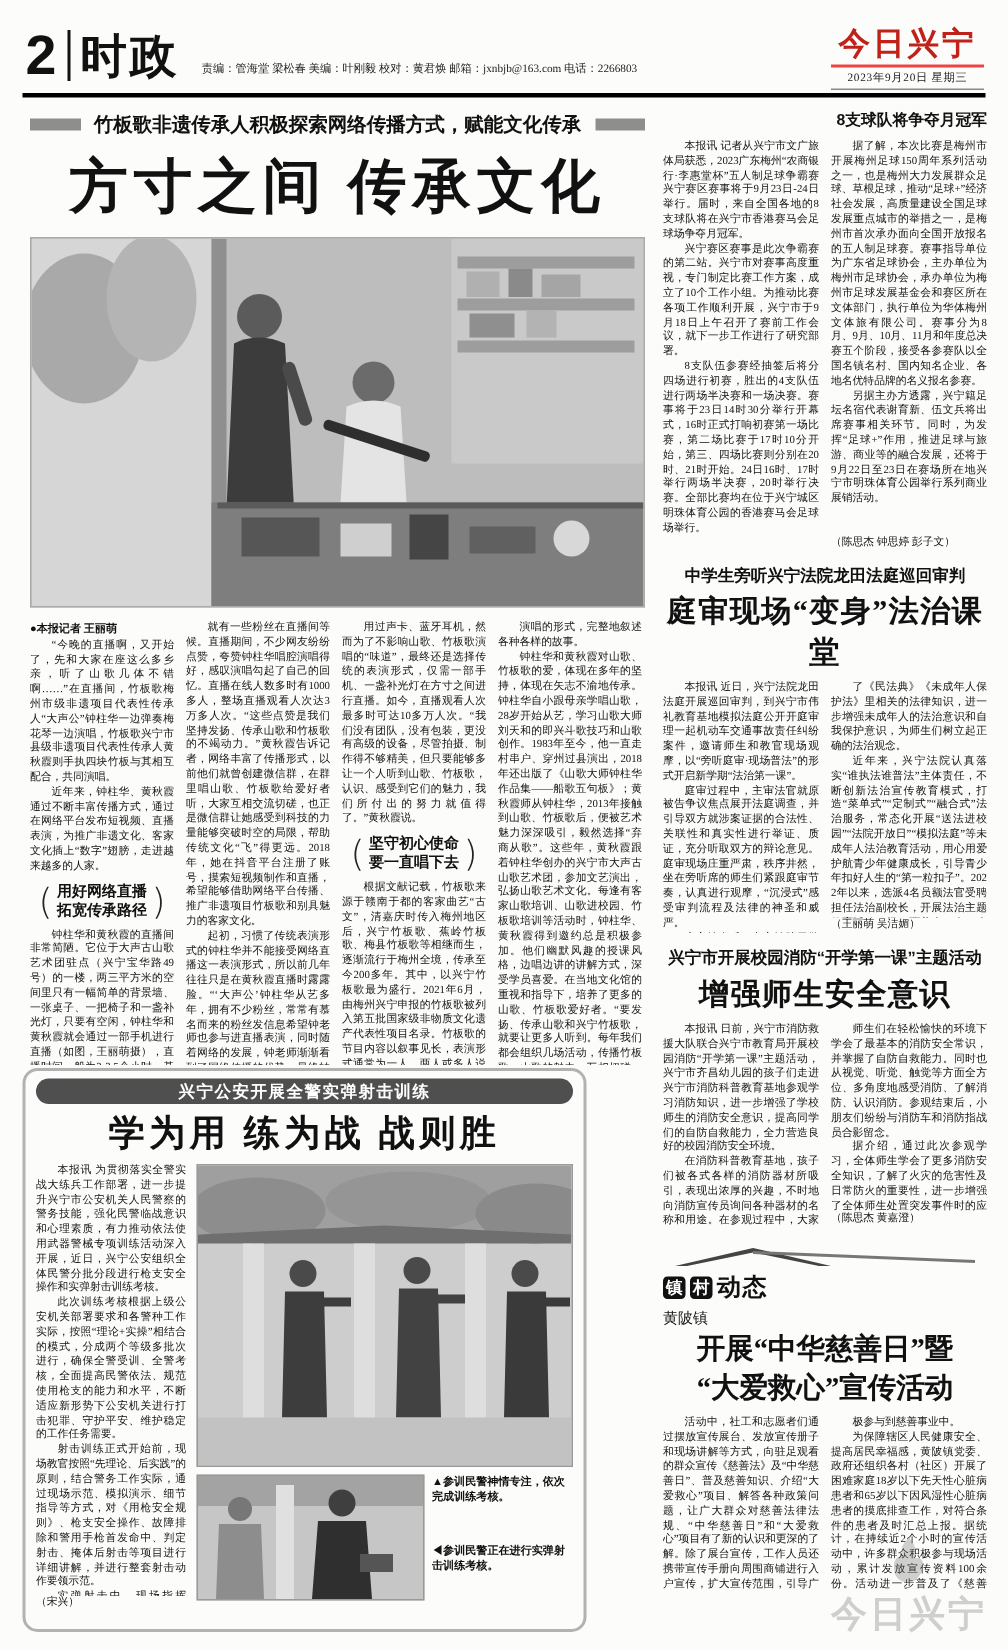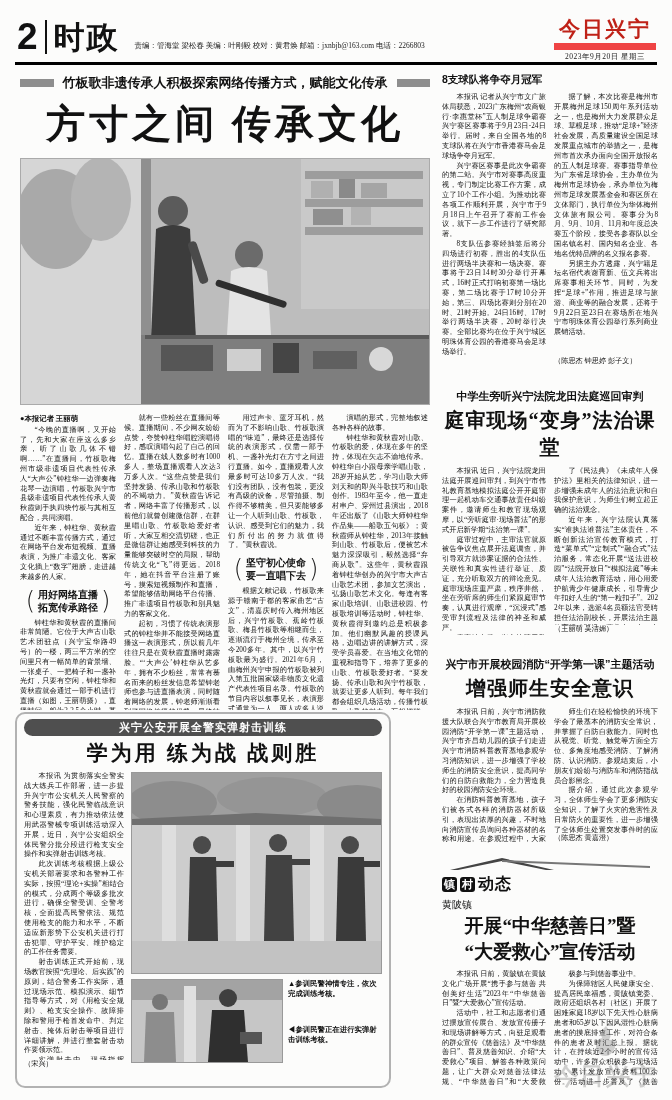--- a/index.html
+++ b/index.html
@@ -9,21 +9,21 @@
     font-family:"Liberation Serif", serif;
   }
   
   .hdr-left { position:absolute; left:17px; top:20px; display:flex; align-items:flex-end; gap:7px; }
   .pagenum { font-size:37px; line-height:34px; font-weight:bold; font-family:"Liberation Sans",sans-serif; }
   .vbar { width:2px; height:34px; background:#111; }
   .section-name { font-size:31px; line-height:33px; font-weight:900; letter-spacing:2px; font-family:"Liberation Sans",sans-serif; }
   .credits { font-size:7.5px; color:#222; padding-bottom:3px; margin-left:8px; white-space:nowrap; }
   .masthead { position:absolute; right:16px; top:17px; width:102px; text-align:center; }
   .masthead-name { color:#bf2218; font-size:21px; font-weight:bold; font-family:"DejaVu Serif",serif; letter-spacing:2px; line-height:24px; }
-  .masthead-date { font-size:7.5px; color:#222; border-top:7px solid #ef4444; border-bottom:1px solid #888; padding:2px 0; margin-top:2px; letter-spacing:.5px; }
+  .masthead-date { font-size:7.5px; color:#222; border-top:2px solid #ef4444; border-bottom:1px solid #888; padding:2px 0; margin-top:2px; letter-spacing:.5px; }
   .hdr-rule { position:absolute; left:15px; right:15px; top:62px; height:3px; background:#000; }
 
   
   .para { text-indent:2em; text-align:justify; }
   .jbody { font-size:7.2px; line-height:9.8px; text-align:justify; word-break:break-all; }
   .byline-end { padding-right:3px; font-size:7.2px; }
 
   
   .main-art { position:absolute; left:15px; top:74px; width:420px; }
   .kicker-row { display:flex; align-items:center; gap:9px; padding:0 5px; }
@@ -34,40 +34,40 @@
   .body-cols { display:flex; gap:8px; margin-top:9px; padding:0 5px; }
   .bcol { width:96px; height:296px; overflow:hidden; }
   .lead-byline { font-weight:bold; font-size:7.4px; margin-bottom:2px; }
   .callout { display:flex; align-items:center; justify-content:center; margin:5px 0; }
   .callout .paren { font-size:24px; font-weight:300; color:#222; font-family:"DejaVu Sans",sans-serif; line-height:24px; }
   .callout .lines { text-align:center; font-weight:bold; font-size:10px; line-height:13px; padding:0 3px; font-family:"Liberation Sans",sans-serif; white-space:nowrap; }
 
   
   .police-box { position:absolute; left:15px; top:712px; width:376px; height:376px; border:2px solid #b2b2b2; border-radius:10px; box-sizing:border-box; padding:5px 7px; background:#fcfcfb; }
   .police-kicker { height:17px; background:#4f4f4f; border-radius:9px; color:#fff; display:flex; align-items:center; justify-content:center; font-size:11px; font-weight:bold; font-family:"Liberation Sans",sans-serif; letter-spacing:1px; }
-  .police-headline { text-align:center; font-size:21px; font-weight:900; letter-spacing:3px; margin:3px 0 5px; font-family:"Liberation Serif",serif; }
+  .police-headline { text-align:center; font-size:24px; font-weight:900; letter-spacing:3px; margin:3px 0 5px; font-family:"Liberation Serif",serif; }
   .police-row { display:flex; gap:7px; }
   .police-textcol { width:146px; height:298px; overflow:hidden; display:flex; flex-direction:column; }
   .police-textcol .flow { flex:1; overflow:hidden; }
   .police-photos { width:251px; }
   .pphoto1 { width:251px; height:202px; border:1px solid #999; box-sizing:border-box; background:#cfcfcf; overflow:hidden; }
   .pphoto-row { display:flex; gap:5px; margin-top:5px; }
   .pphoto2 { width:152px; height:84px; border:1px solid #999; box-sizing:border-box; background:#cfcfcf; overflow:hidden; }
   .pcaps { width:90px; font-size:7.4px; line-height:10px; font-weight:bold; }
   .pcap2 { margin-top:26px; }
 
   
   .rightcol { position:absolute; left:442px; top:70px; width:216px; }
   .fb-headline { text-align:center; font-size:17px; line-height:23px; font-weight:900; font-family:"Liberation Serif",serif; }
-  .fb-sub { text-align:left; font-size:10.5px; font-weight:bold; margin:3px 0 6px; font-family:"Liberation Sans",sans-serif; }
+  .fb-sub { text-align:right; font-size:10.5px; font-weight:bold; margin:3px 0 6px; font-family:"Liberation Sans",sans-serif; }
   .cols2 { display:flex; gap:8px; }
   .rcol { width:104px; overflow:hidden; display:flex; flex-direction:column; }
   .rcol .flow { flex:1; overflow:hidden; }
   .h-fb .rcol { height:274px; }
-  .sec-kicker { text-align:center; font-size:11px; font-weight:bold; font-family:"Liberation Sans",sans-serif; margin-top:22px; }
+  .sec-kicker { text-align:center; font-size:11px; font-weight:bold; font-family:"Liberation Sans",sans-serif; margin-top:9px; }
   .sec-headline { text-align:center; font-size:20px; font-weight:900; letter-spacing:1px; margin:3px 0 6px; font-family:"Liberation Serif",serif; }
   .h-court .rcol { height:168px; }
   .h-fire .rcol { height:136px; }
 
   
   .village { margin-top:10px; }
   .v-roof { display:block; }
   .vh-row { display:flex; align-items:center; gap:3px; margin-top:2px; }
   .vh-box { width:15px; height:15px; background:#111; color:#fff; font-size:11px; font-weight:bold; display:flex; align-items:center; justify-content:center; border-radius:3px; font-family:"Liberation Sans",sans-serif; }
   .vh-rest { font-size:16px; font-weight:900; letter-spacing:1px; font-family:"Liberation Sans",sans-serif; }
@@ -312,21 +312,20 @@
         <span class="vh-box">镇</span>
         <span class="vh-box">村</span>
         <span class="vh-rest">动态</span>
       </div>
       <div class="v-town">黄陂镇</div>
       <div class="v-headline">开展“中华慈善日”暨</div>
       <div class="v-headline">“大爱救心”宣传活动</div>
       <div class="cols2 jbody h-vil">
         <div class="rcol">
           <div class="flow">
-            <div class="para">本报讯 日前，黄陂镇在黄陂文化广场开展“携手参与慈善 共创美好生活”2023年“中华慈善日”暨“大爱救心”宣传活动。</div>
             <div class="para">活动中，社工和志愿者们通过摆放宣传展台、发放宣传册子和现场讲解等方式，向驻足观看的群众宣传《慈善法》及“中华慈善日”、普及慈善知识、介绍“大爱救心”项目、解答各种政策问题，让广大群众对慈善法律法规、“中华慈善日”和“大爱救心”项目有了新的认识和更深的了解。除了展台宣传，工作人员还携带宣传手册向周围商铺进行入户宣传，扩大宣传范围，引导广大群众积</div>
           </div>
         </div>
         <div class="rcol">
           <div class="flow">
             <div class="para">极参与到慈善事业中。</div>
             <div class="para">为保障辖区人民健康安全、提高居民幸福感，黄陂镇党委、政府还组织各村（社区）开展了困难家庭18岁以下先天性心脏病患者和65岁以下因风湿性心脏病患者的摸底排查工作，对符合条件的患者及时汇总上报。据统计，在持续近2个小时的宣传活动中，许多群众积极参与现场活动，累计发放宣传资料100余份。活动进一步普及了《慈善法》，有效增强了公众慈善意识，推动了“大爱救心”项目顺利开展，发挥了救助困难群众的兜底作用。</div>
           </div>
 
         </div>

